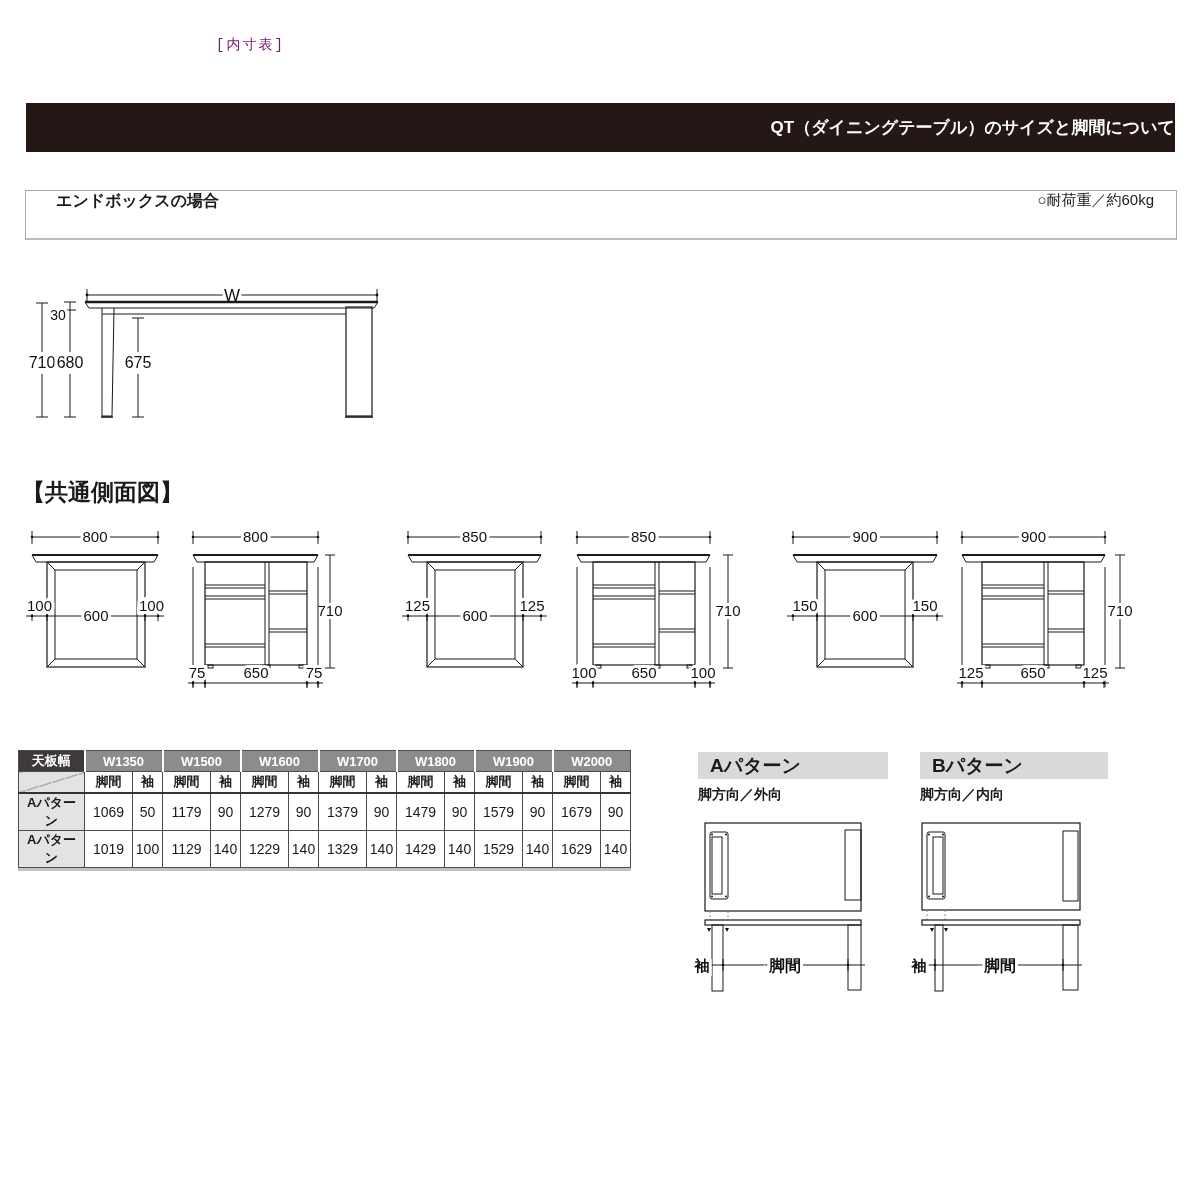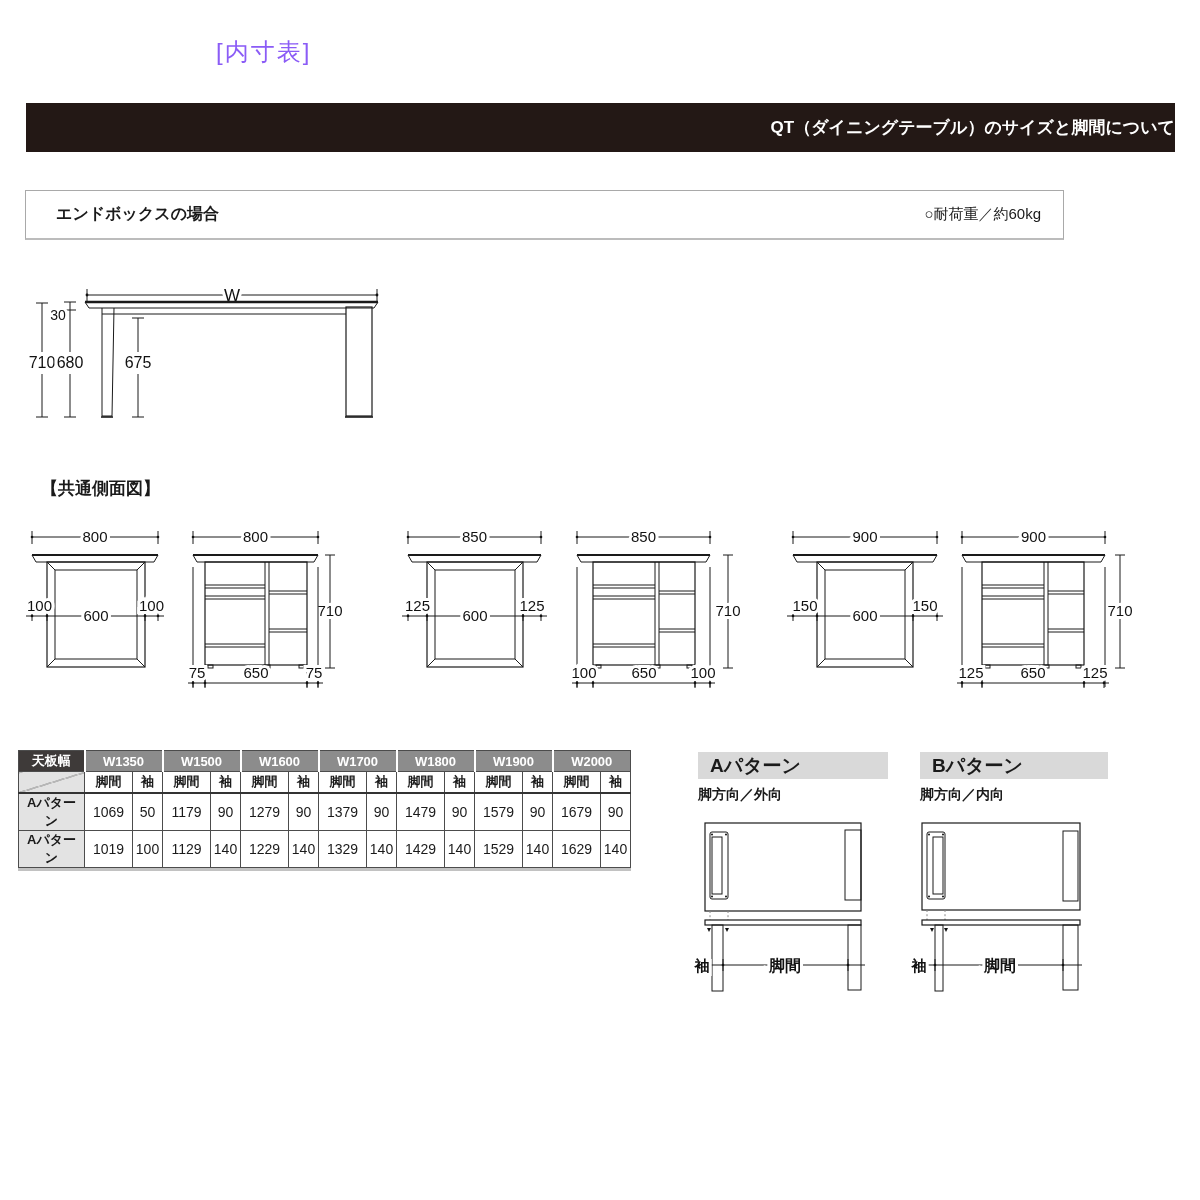--- a/index.html
+++ b/index.html
@@ -1,31 +1,31 @@
 <!DOCTYPE html>
 <html><head>
 <meta charset="utf-8">
 <style>
   html,body{margin:0;padding:0;background:#fff;}
   .page{position:relative;width:1200px;height:1200px;background:#fff;overflow:hidden;
         font-family:"Liberation Sans","DejaVu Sans",sans-serif;color:#1a1a1a;}
   .abs{position:absolute;}
   
   #page-title{left:28px;top:10px;font-size:47px;font-weight:400;letter-spacing:10px;color:#231815;}
-  #page-subtitle{left:216px;top:36px;font-size:24px;letter-spacing:2px;color:#8b5cf6;}
+  #page-subtitle{left:216px;top:36px;font-size:14px;letter-spacing:2px;color:#701a75;font-family:Liberation Mono, monospace;}
   
   #banner{left:26px;top:103px;width:1149px;height:49px;line-height:49px;
           color:#fff;font-size:17px;font-weight:bold;padding-left:22px;box-sizing:border-box;text-align:right;}
   
-  #case-box{left:25px;top:190px;width:1039px;height:50px;border:1px solid #a9a9a9;
-            border-bottom:2px solid #bcbcbc;box-sizing:border-box;display:flex;align-items:center;}
+  #case-box{left:25px;top:190px;width:1152px;height:50px;border:1px solid #a9a9a9;
+            border-bottom:2px solid #bcbcbc;box-sizing:border-box;display:flex;}
   #case-title{font-size:16px;font-weight:bold;padding-left:30px;}
   #load-capacity{margin-left:auto;font-size:15px;padding-right:22px;}
   
-  #side-heading{left:22px;top:477px;font-size:17px;font-weight:bold;margin-left:19px;}
+  #side-heading{left:22px;top:477px;font-size:23px;font-weight:bold;}
   
   #note{left:18px;top:858px;font-size:15px;letter-spacing:0.5px;}
   
   .pattern-head{height:27px;line-height:27px;font-size:19px;font-weight:bold;padding-left:12px;box-sizing:border-box;}
   #pattern-a-head{left:698px;top:752px;width:190px;}
   #pattern-b-head{left:920px;top:752px;width:188px;}
   .pattern-sub{font-size:14px;font-weight:bold;}
   #pattern-a-sub{left:698px;top:786px;}
   #pattern-b-sub{left:920px;top:786px;}
   

